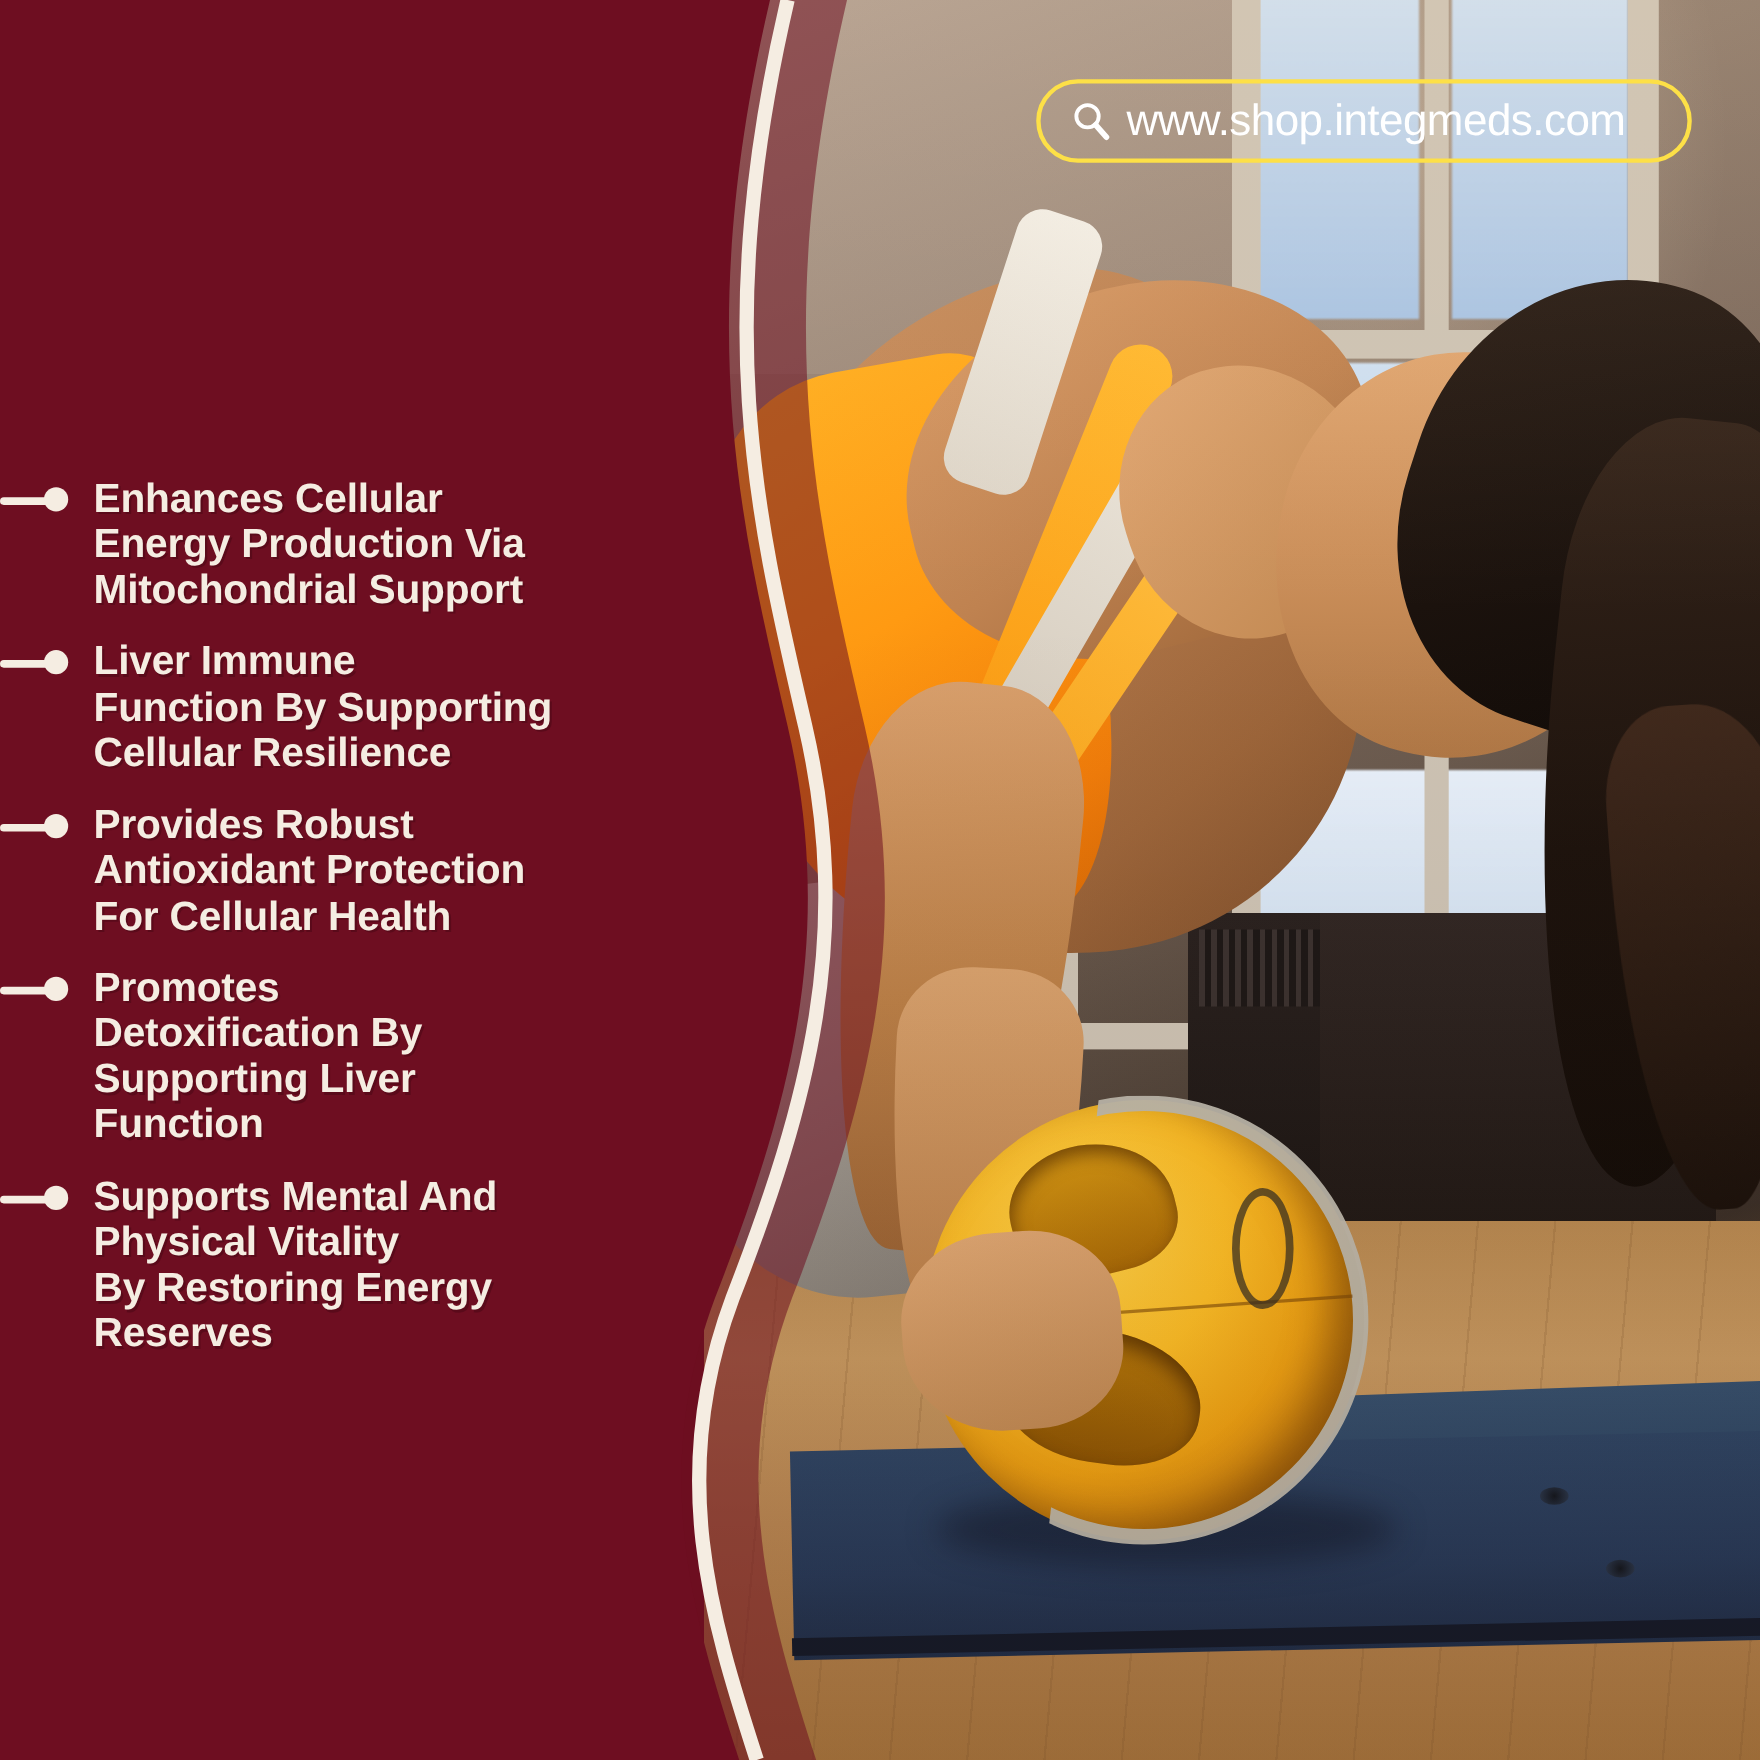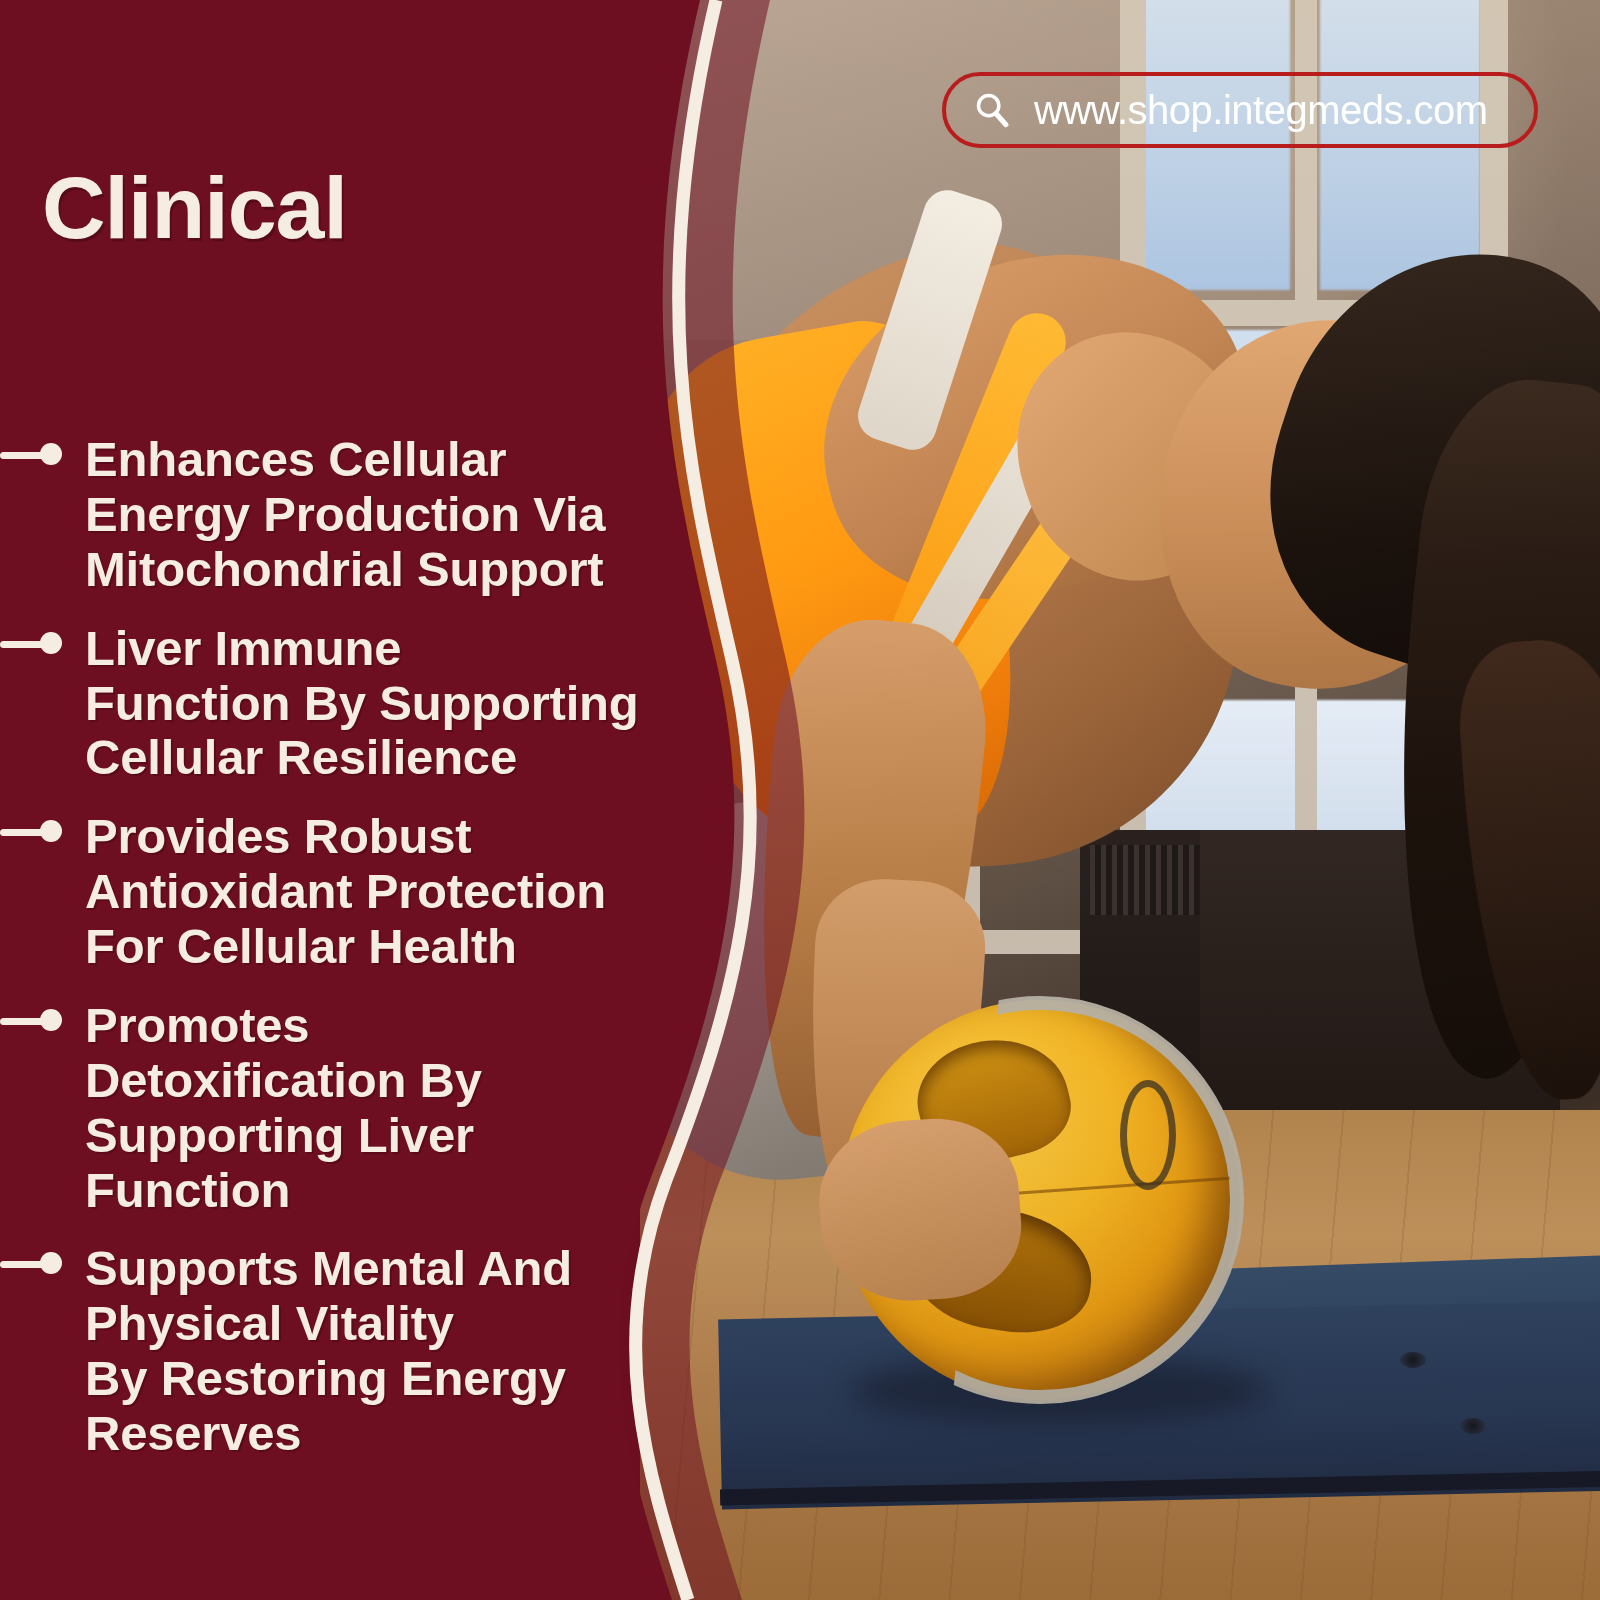--- a/index.html
+++ b/index.html
@@ -187,31 +187,31 @@
     position:absolute; left:0; top:2px; width:50px; height:7px;
     background:#F5EDE2; border-radius:4px;
   }
   .marker .dot{
     position:absolute; left:40px; top:-7px; width:22px; height:22px;
     background:#F5EDE2; border-radius:50%;
   }
   .btext{
     margin-left:85px; width:600px;
     color:#F5EDE2;
-    font-size:49px; line-height:1.12;
+    font-size:37px; line-height:1.12;
     font-weight:700; letter-spacing:-.2px;
     text-shadow: 2px 2px 0 rgba(60,6,18,.40);
     white-space:pre-line;
   }
 
   
   .searchbar{
     position:absolute; left:942px; top:72px; width:596px; height:76px;
-    border:4px solid #b91c1c; border-radius:40px;
-    display:flex; align-items:center; gap:22px; padding:0 26px;
+    border:4px solid #fde047; border-radius:40px;
+    display:flex; align-items:center; gap:12px; padding:0 26px;
   }
   .search-icon{ width:40px; height:40px; flex:0 0 auto; }
   .search-url{
     color:#ffffff; font-size:40px; font-weight:400; letter-spacing:-.5px;
     font-family:"Liberation Sans", sans-serif; white-space:nowrap;
   }
 </style>
 </head>
 <body>
 
@@ -286,21 +286,20 @@
     <path d="M 0,0 L 770,0 C 700,300 742,470 786,660 C 830,850 790,1000 720,1180 C 660,1340 700,1470 742,1600 L 0,1600 Z" fill="rgba(110,14,33,0.55)"></path>
 
     <path d="M 0,0 L 700,0 C 630,300 672,470 716,660 C 760,850 720,1000 650,1180 C 590,1340 630,1470 672,1600 L 0,1600 Z" fill="#6E0E21"></path>
 
     <path d="M 716,0 C 646,300 688,470 732,660 C 776,850 736,1000 666,1180 C 606,1340 646,1470 688,1600" fill="none" stroke="#F5EDE2" stroke-width="13"></path>
   </svg>
 
   <div class="panel">
 
     <h1 class="title">
-      <span>Clinical</span>
     </h1>
 
     <div class="bullets">
 
       <div class="bullet">
         <span class="marker">
           <span class="line"></span>
             <span class="dot"></span>
         </span>
         <div class="btext">Enhances Cellular

